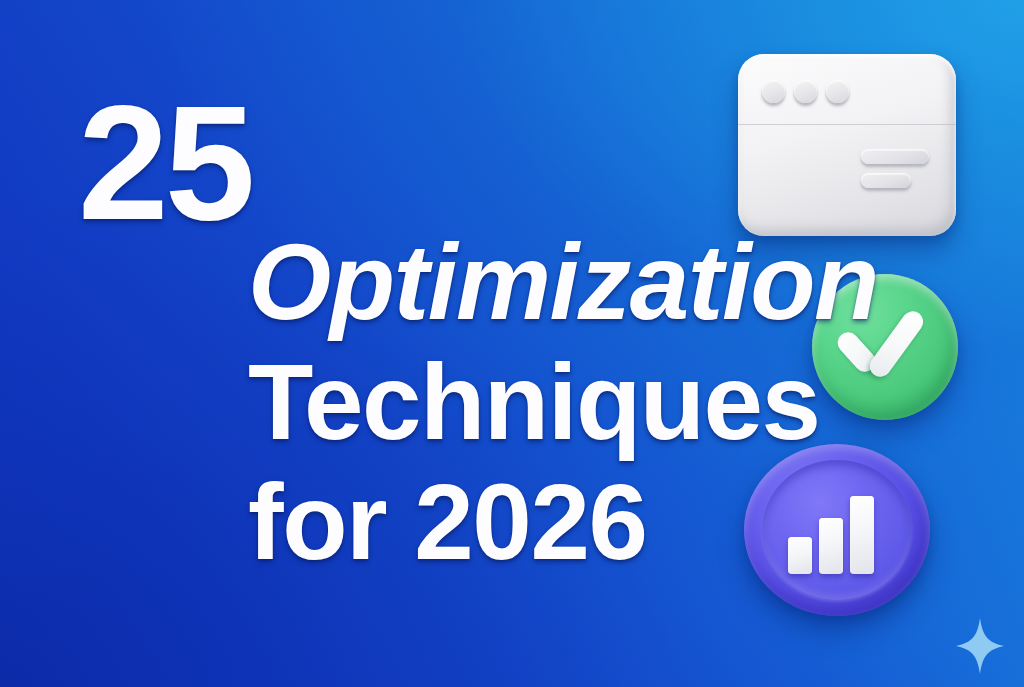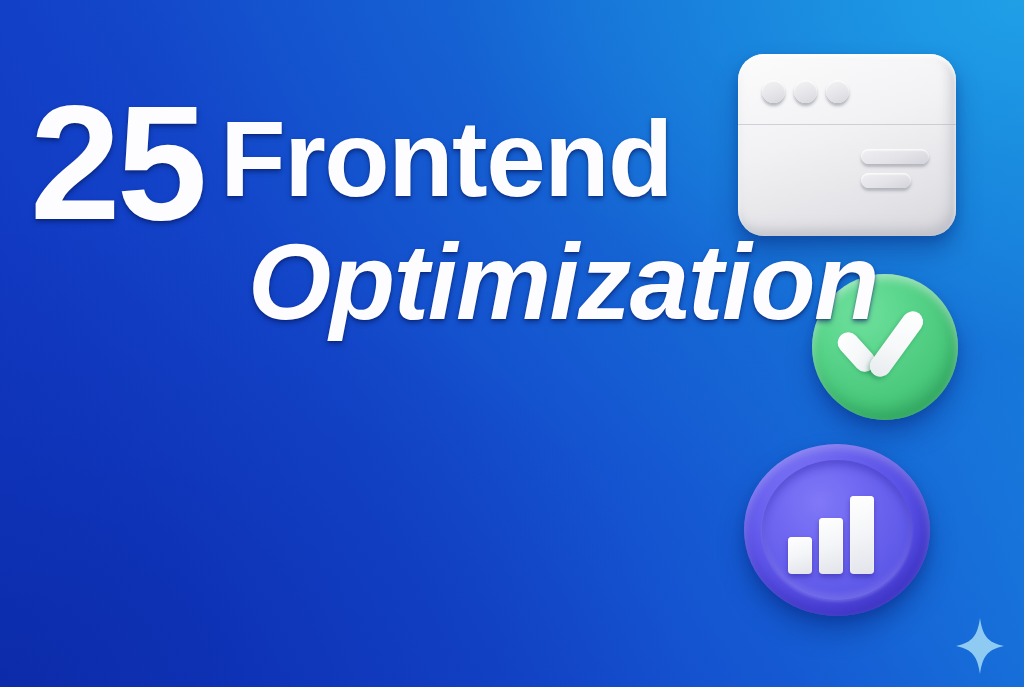--- a/index.html
+++ b/index.html
@@ -62,22 +62,23 @@
     letter-spacing: -1.5px;
     white-space: nowrap;
     text-shadow:
       0 3px 5px rgba(5,25,95,0.55),
       0 1px 2px rgba(5,25,95,0.40);
   }
 
   .hl-line.first {
     display: flex;
     align-items: flex-start;
-    gap: 17px;
+    gap: 26px;
     line-height: 126px;
+    margin-left: 48px;
   }
 
   .hl-count {
     font-size: 163px;
     font-weight: bold;
     line-height: 126px;
     letter-spacing: -4px;
     display: inline-block;
     position: relative;
     top: 4px;
@@ -256,26 +257,27 @@
 </style>
 </head>
 <body>
 
 <div id="canvas">
 
   <div class="headline">
 
     <div class="hl-line first">
       <span class="hl-count">25</span>
-      <span class="hl-word">Frontend</span>
     </div>
 
     <div class="hl-line l2">Optimization</div>
 
-
+    <div class="hl-line l3">Techniques</div>
+
+    <div class="hl-line l4">for 2026</div>
   </div>
 
   <div class="browser-window">
     <div class="bw-titlebar">
       <span class="bw-dot d1"></span>
       <span class="bw-dot d2"></span>
       <span class="bw-dot d3"></span>
     </div>
     <span class="bw-bar b1"></span>
     <span class="bw-bar b2"></span>

